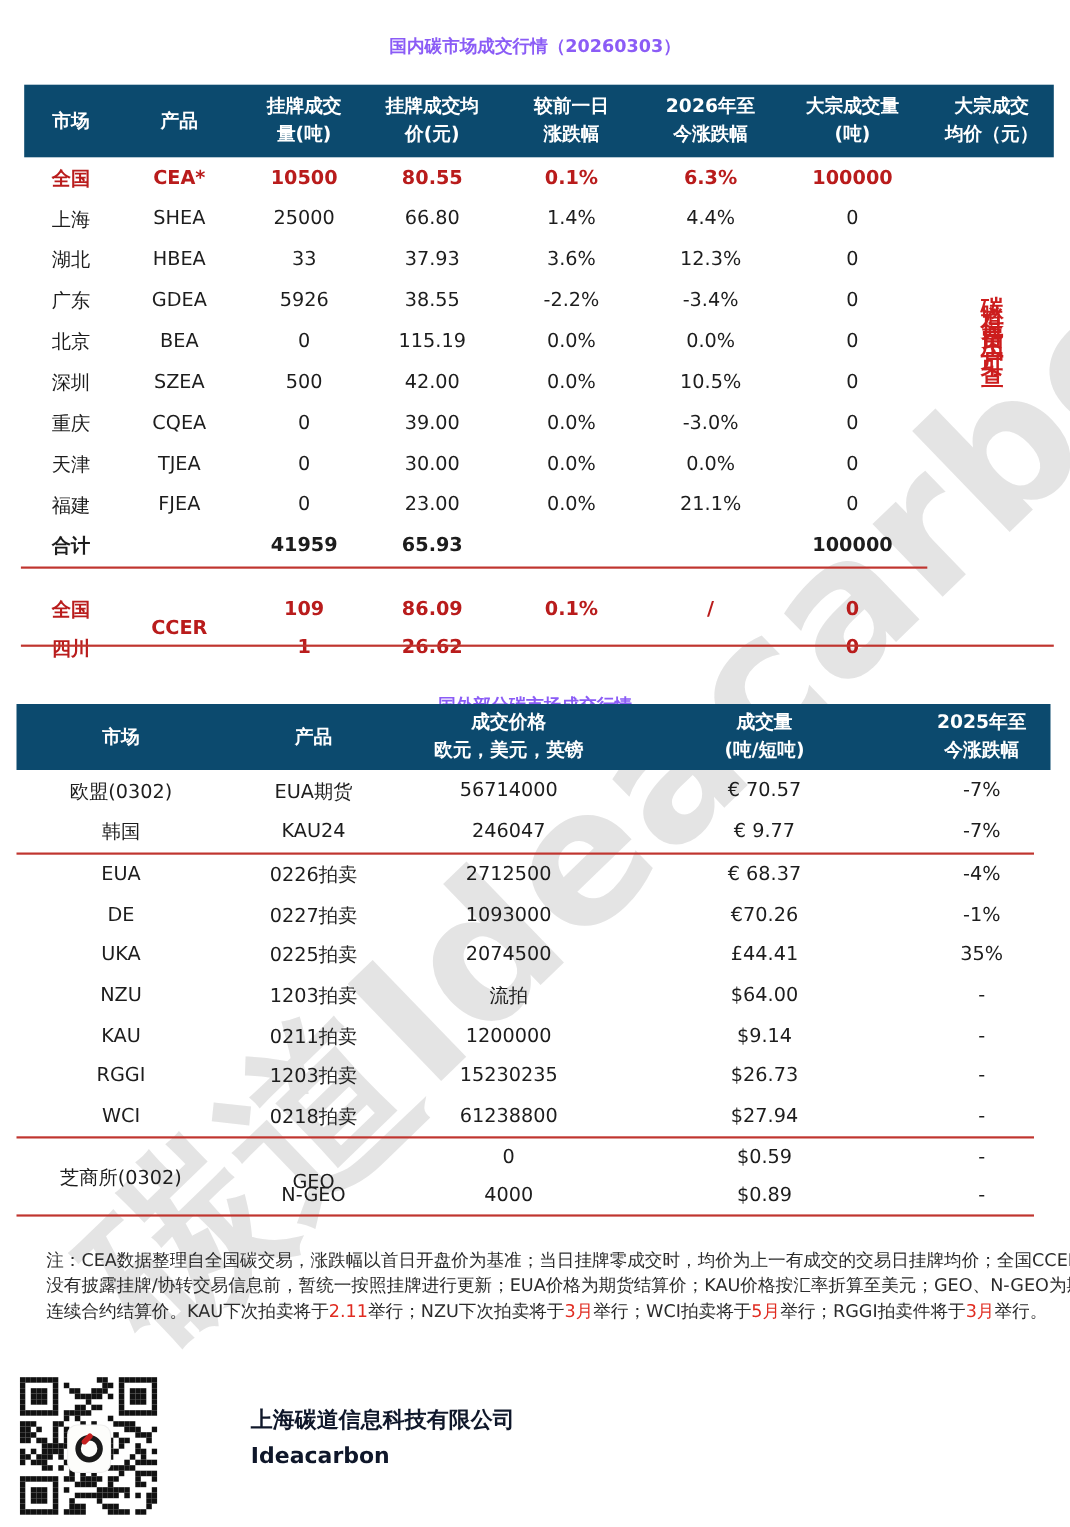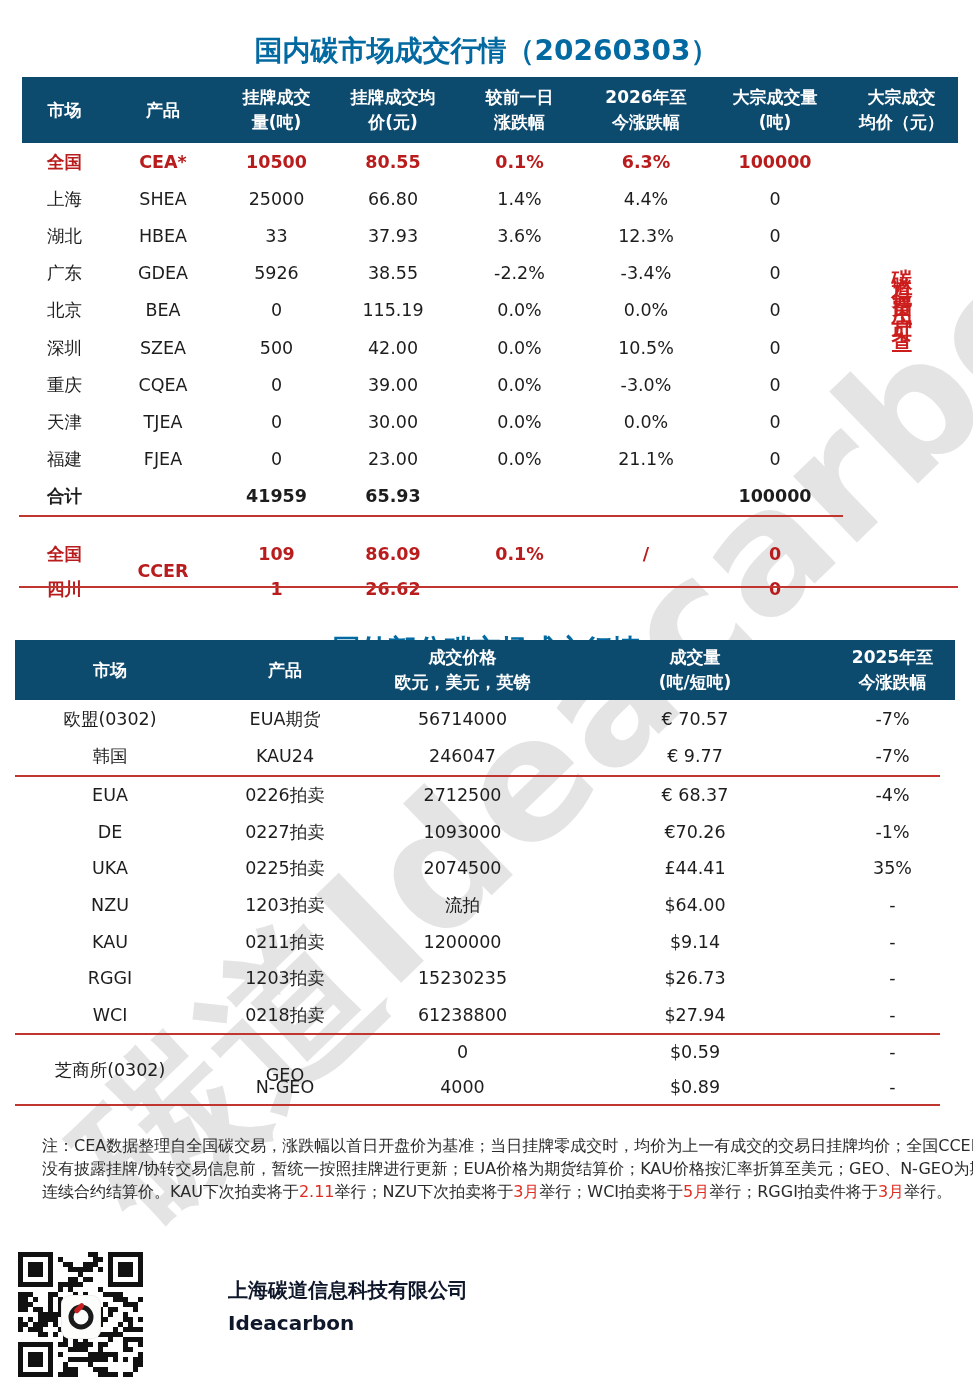--- a/index.html
+++ b/index.html
@@ -10,21 +10,21 @@
   
   .watermark {
     position:absolute; left:28px; top:1108px;
     font-size:168px; font-weight:bold; white-space:nowrap;
     color:#d4d4d4; opacity:.62; z-index:0;
     transform:rotate(-44deg); transform-origin:0 0;
     letter-spacing:2px;
   }
   .layer { position:absolute; z-index:1; }
 
-  .title { width:973px; text-align:center; font-weight:bold; font-size:28px; color:#0369a1; }
+  .title { width:973px; text-align:center; font-weight:bold; font-size:16px; color:#8b5cf6; }
 
   .grid { display:grid; }
   .t1cols { grid-template-columns:85px 112px 115px 118px 135px 118px 140px 113px; }
   .t2cols { grid-template-columns:190px 160px 195px 270px 125px; }
 
   .thead { background:#0c4a6e; color:#fff; font-weight:bold; font-size:17px; }
   .thead .hcell { display:flex; flex-direction:column; align-items:center; justify-content:center; line-height:1.45; text-align:center; }
 
   .cell { display:flex; align-items:center; justify-content:center; font-size:17.5px; color:#1d1d1d; text-align:center; }
   .rowred .cell { color:#b91c1c; font-weight:bold; }

